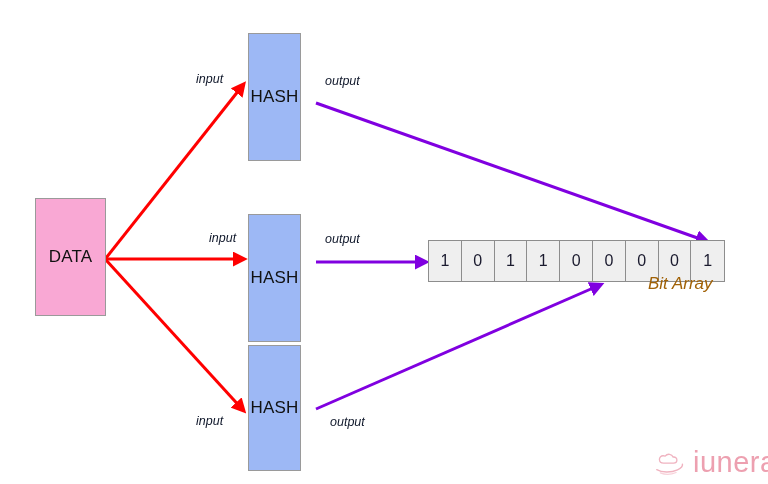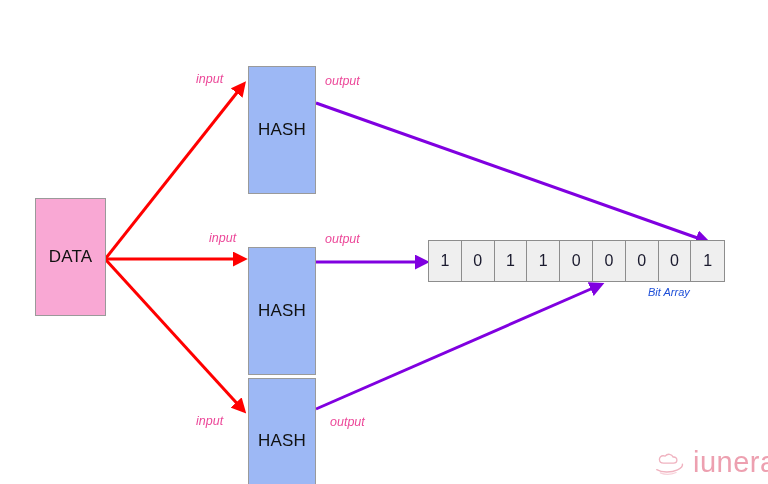--- a/index.html
+++ b/index.html
@@ -36,33 +36,32 @@
     letter-spacing: 0.2px;
   }
   .data-box {
     left: 35px;
     top: 198px;
     width: 71px;
     height: 118px;
     background: #f9a8d4;
   }
   .hash-box {
-    width: 68px;
+    width: 53px;
     background: #9db8f5;
-    margin-top: 33px;
   }
   .hash-1 { left: 248px; top: 33px;  height: 128px; }
   .hash-2 { left: 248px; top: 214px; height: 128px; }
   .hash-3 { left: 248px; top: 345px; height: 126px; }
 
   .edge-label {
     position: absolute;
     font-style: italic;
     font-size: 12.5px;
-    color: #ec4899;
+    color: #0f172a;
     white-space: nowrap;
   }
 
   
   .bit-array {
     position: absolute;
     left: 428px;
     top: 240px;
     height: 42px;
     box-sizing: border-box;
@@ -80,24 +79,24 @@
     align-items: center;
     justify-content: center;
     font-size: 16px;
     color: #1a1a2e;
   }
   .bit-cell:last-child { border-right: none; }
 
   .bit-array-label {
     position: absolute;
     left: 648px;
-    top: 286px;
+    top: 274px;
     font-style: italic;
-    font-size: 11px;
-    color: #1d4ed8;
+    font-size: 17px;
+    color: #a16207;
     white-space: nowrap;
   }
 
   
   .logo {
     position: absolute;
     left: 655px;
     top: 448px;
     display: flex;
     align-items: center;

